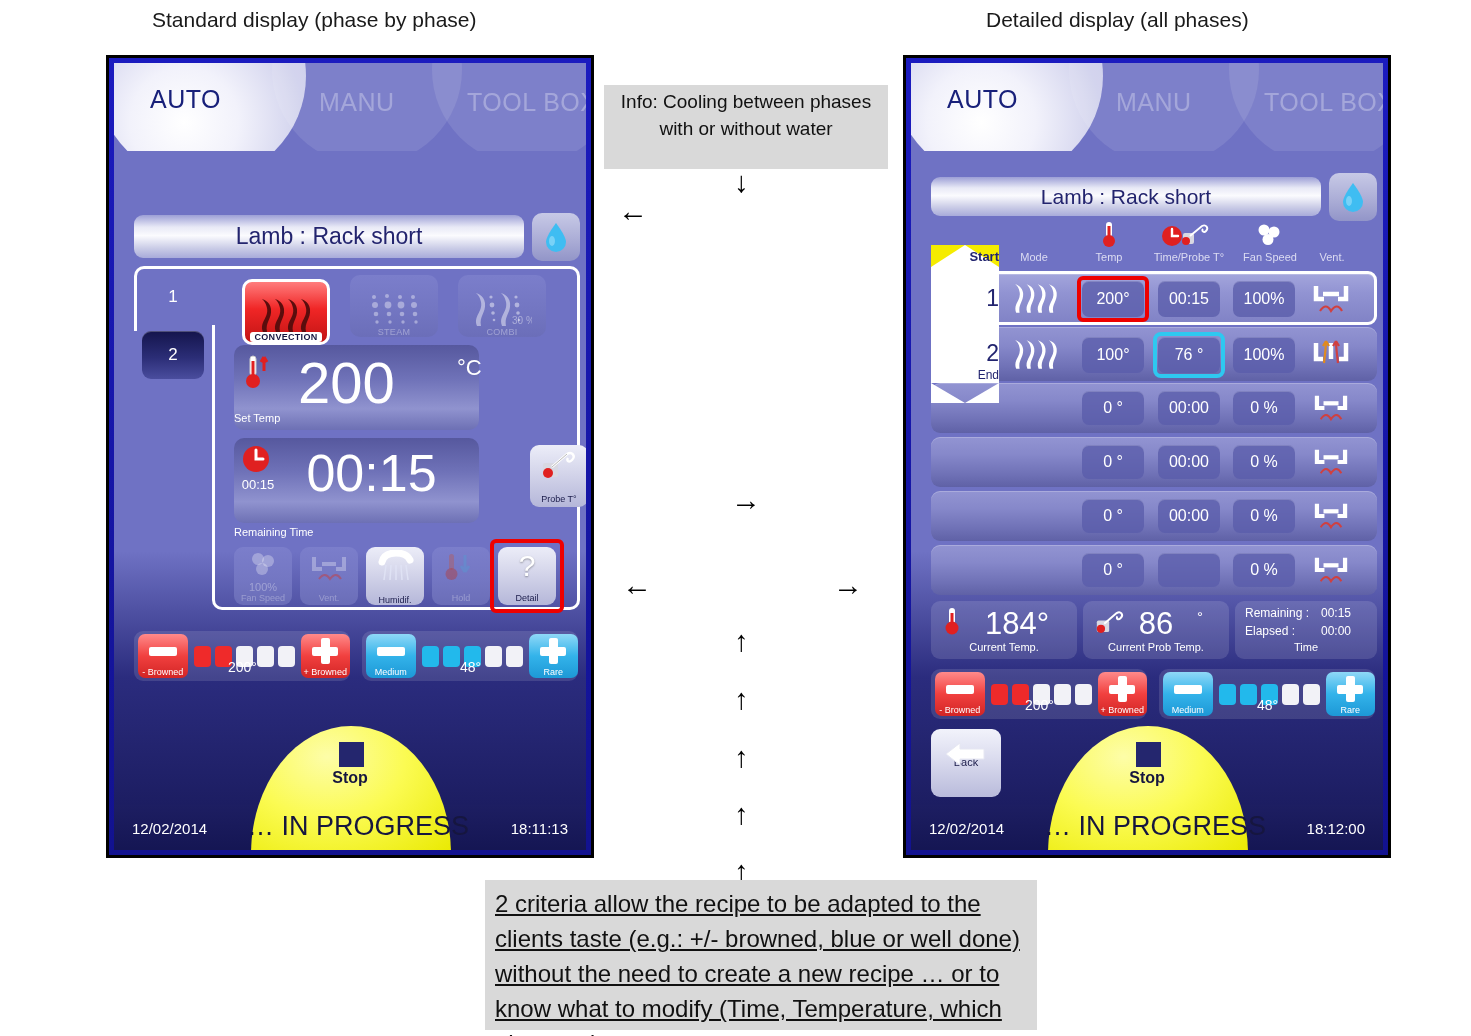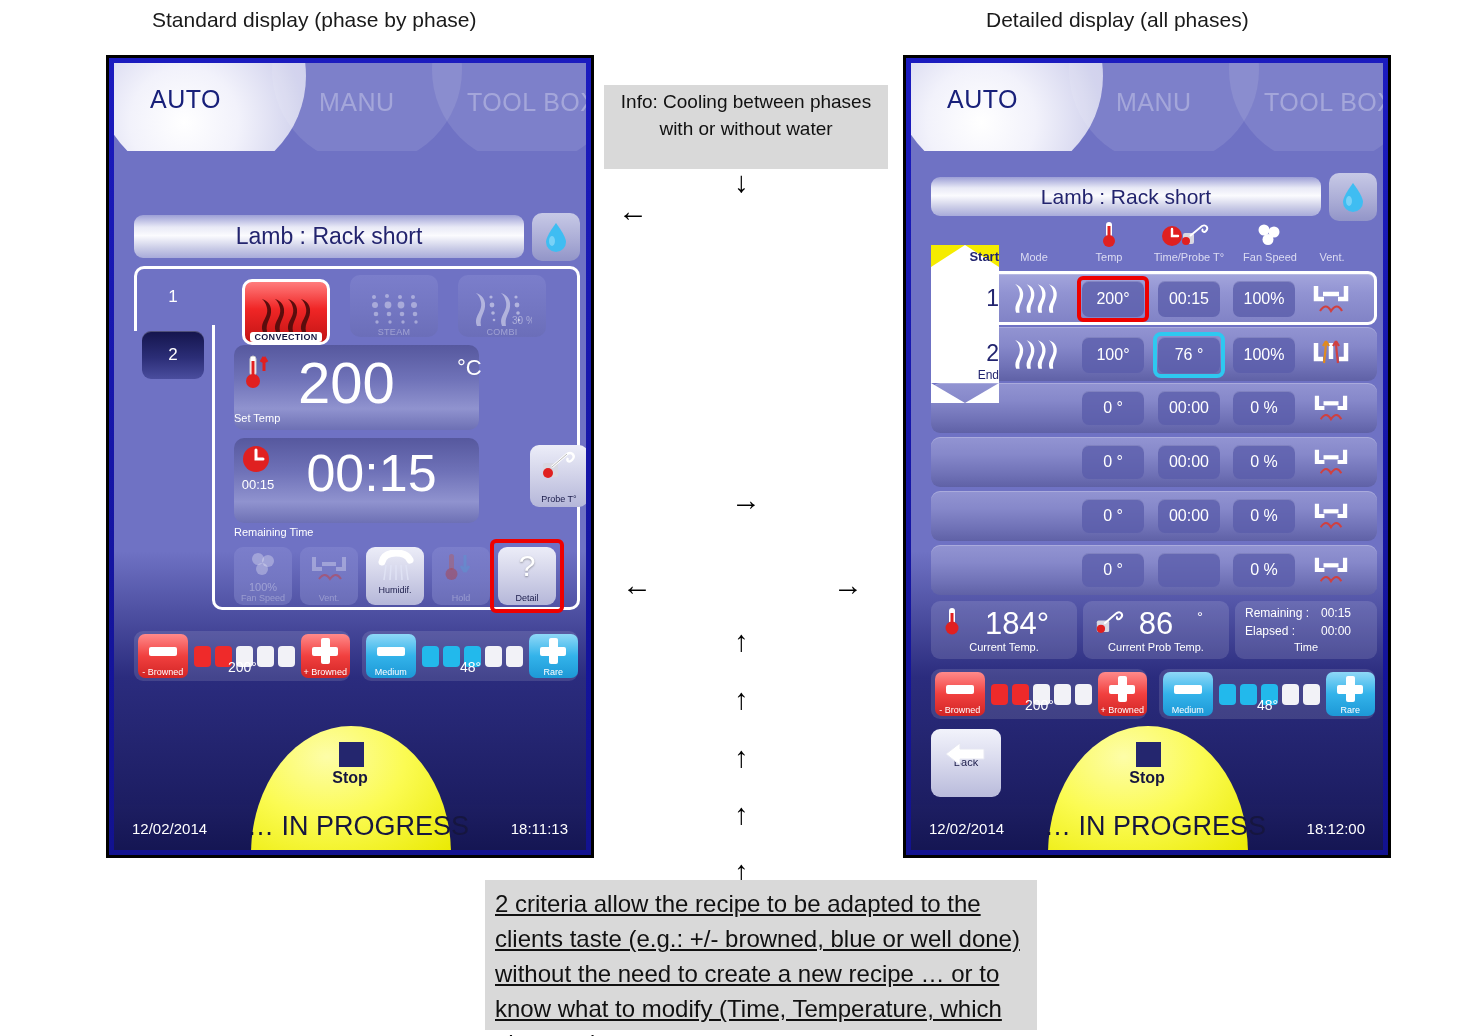--- a/index.html
+++ b/index.html
@@ -248,21 +248,21 @@
      <svg width="42" height="34" viewBox="0 0 42 34" style="position:absolute;top:3px;left:8px;">
        <path d="M8 12 q2 -9 14 -9 q11 0 14 7" stroke="#fff" stroke-width="7" fill="none" stroke-linecap="round"></path>
        <g stroke="#dfe2f4" stroke-width="1.5">
               <path d="M12 15 L10 30"></path>
               <path d="M17 15 L16 30"></path>
               <path d="M22 15 L22 30"></path>
               <path d="M27 15 L28 30"></path>
               <path d="M32 15 L34 30"></path>
             </g>
      </svg>
-     <span class="lb" style="padding-bottom:10px;margin-top:28px;">Humidif.</span>
+     <span class="lb" style="padding-bottom:0;margin-top:28px;">Humidif.</span>
    </div>
    <div class="smbtn dis" style="left:318px;top:484px;width:58px;height:58px;">
      <svg width="36" height="32" viewBox="0 0 36 32" style="position:absolute;top:5px;left:11px;">
        <rect x="6" y="2" width="5" height="16" rx="2.5" fill="rgba(180,90,90,.45)"></rect>
        <circle cx="8.5" cy="22" r="6" fill="rgba(180,60,60,.45)"></circle>
        <path d="M22 3 L22 18 M22 20 L18 14 M22 20 L26 14" stroke="rgba(90,150,210,.5)" stroke-width="3" fill="none"></path>
      </svg>
      <span class="lb" style="padding-bottom:2px;">Hold</span>
    </div>
    <div class="smbtn" style="left:384px;top:484px;width:58px;height:58px;">

